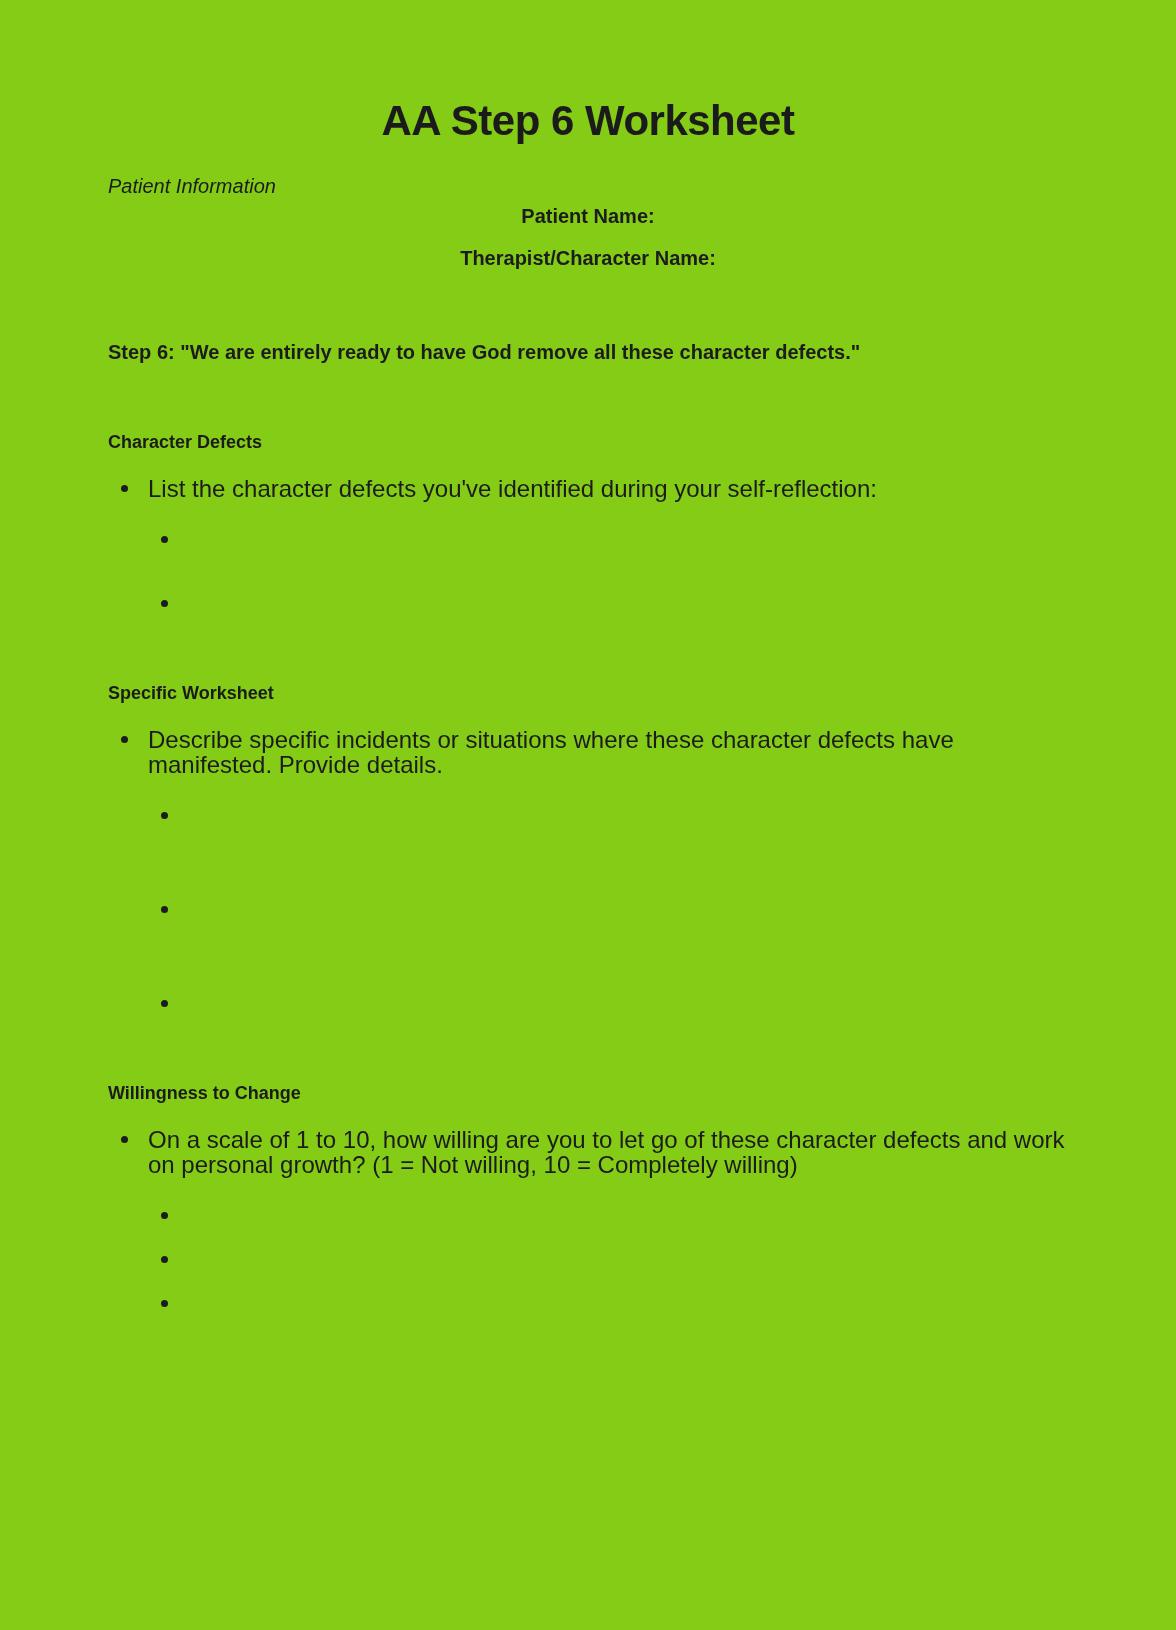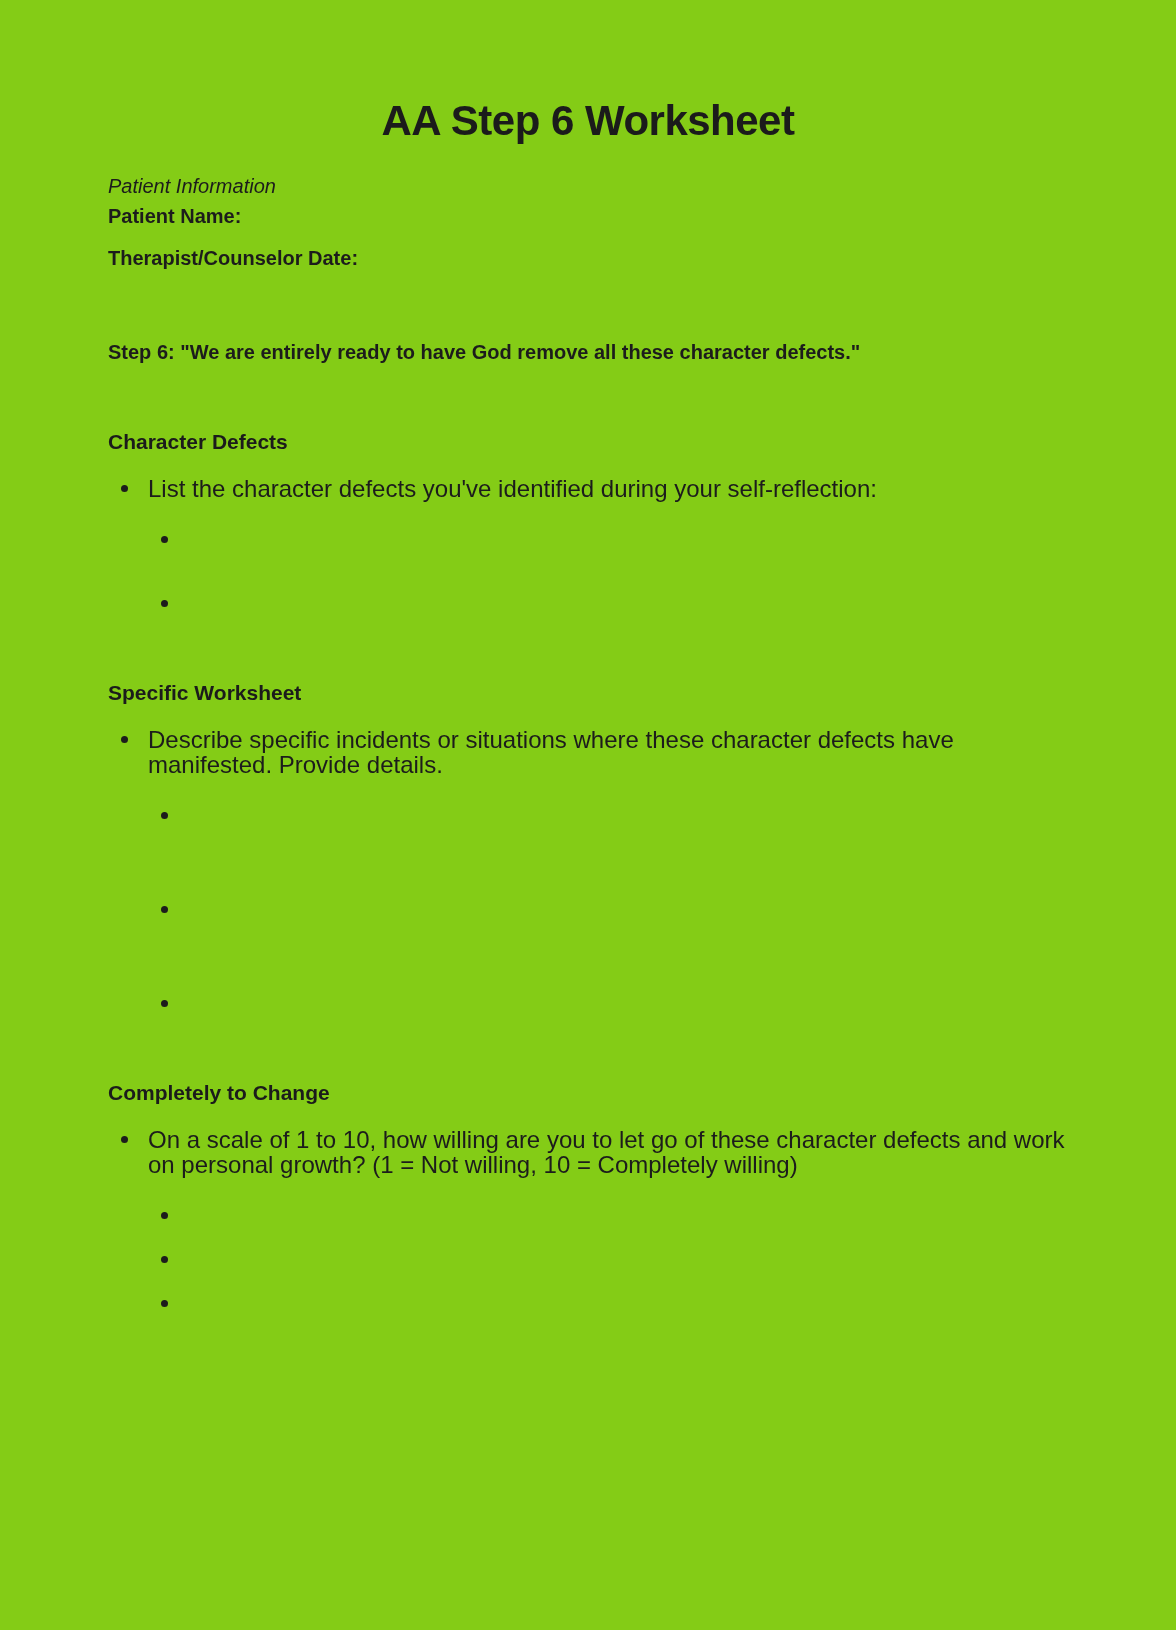--- a/index.html
+++ b/index.html
@@ -12,27 +12,27 @@
   }
   .page{box-sizing:border-box;width:1176px;height:1630px;padding:97px 108px 0 108px;background:#84cc16;}
   h1.title{
     font-size:42px;line-height:48px;font-weight:bold;
     text-align:center;margin:0 0 29px 0;color:#1b1b1b;letter-spacing:-0.5px;
   }
   .patient-info-label{
     font-style:italic;font-size:20px;line-height:25px;margin:0 0 5px 0;
   }
   .field{
-    font-weight:bold;font-size:20px;line-height:25px;margin:0 0 17px 0;
+    font-weight:bold;font-size:20px;line-height:25px;margin:0 0 17px 0;text-align:center;
   }
   .step-statement{
     font-weight:bold;font-size:20px;line-height:25px;margin:69px 0 0 0;
   }
   h3.section-heading{
-    font-size:21px;line-height:26px;font-weight:bold;margin:64px 0 0 0;color:#1b1b1b;
+    font-size:18px;line-height:26px;font-weight:bold;margin:64px 0 0 0;color:#1b1b1b;
   }
   ul.list{margin:21px 0 0 0;padding:0;list-style:none;}
   li.prompt{
     position:relative;padding-left:40px;
     font-size:24px;line-height:25px;max-width:923px;
   }
   li.prompt::before{
     content:"";position:absolute;left:13px;top:9px;
     width:7px;height:7px;border-radius:50%;background:#1c1c1c;
   }
@@ -50,21 +50,21 @@
 </head>
 <body>
 
 <div class="page">
 
   <h1 class="title">AA Step 6 Worksheet</h1>
 
   <p class="patient-info-label">Patient Information</p>
 
   <p class="field">Patient Name:</p>
-  <p class="field">Therapist/Counselor Date:</p>
+  <p class="field">Therapist/Character Name:</p>
 
   <p class="step-statement">Step 6: "We are entirely ready to have God remove all these character defects."</p>
 
   <section class="s1">
     <h3 class="section-heading">Character Defects</h3>
     <ul class="list">
       <li class="prompt">List the character defects you've identified during your self-reflection:</li>
     </ul>
     <ul class="blanks">
         <li></li>
@@ -78,21 +78,21 @@
       <li class="prompt">Describe specific incidents or situations where these character defects have manifested. Provide details.</li>
     </ul>
     <ul class="blanks">
         <li></li>
         <li></li>
         <li></li>
       </ul>
   </section>
 
   <section class="s3">
-    <h3 class="section-heading">Completely to Change</h3>
+    <h3 class="section-heading">Willingness to Change</h3>
     <ul class="list">
       <li class="prompt">On a scale of 1 to 10, how willing are you to let go of these character defects and work on personal growth? (1 = Not willing, 10 = Completely willing)</li>
     </ul>
     <ul class="blanks">
         <li></li>
         <li></li>
         <li></li>
       </ul>
   </section>
 

